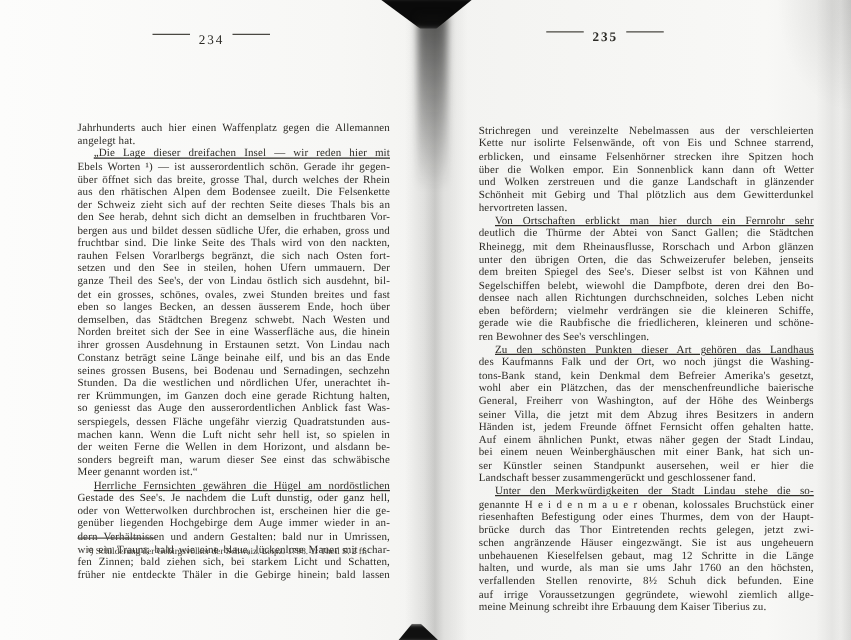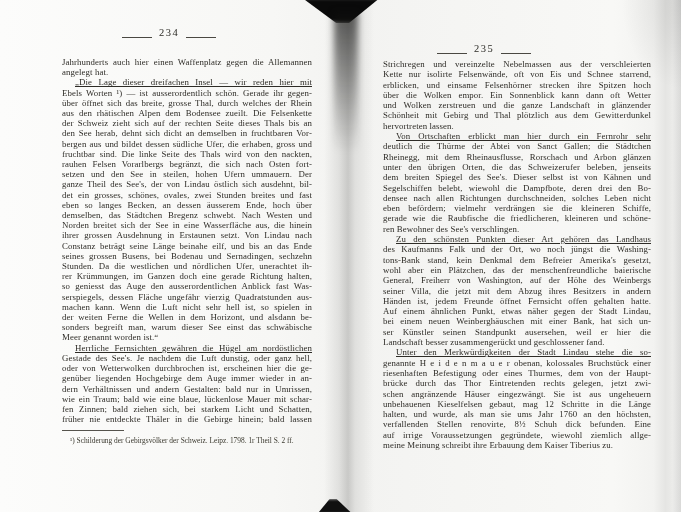--- a/index.html
+++ b/index.html
@@ -3,28 +3,28 @@
 <meta charset="utf-8">
 <style>
   html,body { margin:0; padding:0; background:#e9e9e7; }
   .scan {
     position:relative; width:681px; height:512px; overflow:hidden;
     background:linear-gradient(to right,#fcfcfb 0%,#f7f7f5 40%,#f3f3f1 52%,#f8f8f6 90%,#efefed 100%);
     font-family:"Liberation Serif","DejaVu Serif",serif;
     color:#2e2c27;
   }
   
-  .page-header { position:absolute; display:flex; align-items:flex-end; gap:7px; }
+  .page-header { position:absolute; display:flex; align-items:flex-start; gap:7px; }
   .header-left { top:27px; left:122px; }
-  .header-right { top:43px; left:437px; }
+  .header-right { top:25px; left:437px;font-weight:bold; }
   .hrule { width:30px; height:1px; background:#4a4842; }
   .pagenum { font-size:10.5px; letter-spacing:1.5px; color:#2b2a25; }
 
   
-  .text-block { position:absolute; }
+  .text-block { position:absolute;margin-top:40px; }
   .tb-left  { top:57px; left:62px;  width:250px; }
   .tb-right { top:59px; left:383px; width:268px; }
   .line {
     font-size:8.8px; line-height:10.2px; letter-spacing:0.1px;
     text-align:justify; text-align-last:justify;
   }
   .tb-right .line { line-height:10.3px; }
   .line.indent { text-indent:13px;text-decoration:underline; }
   .line.end { text-align-last:left; }
 

